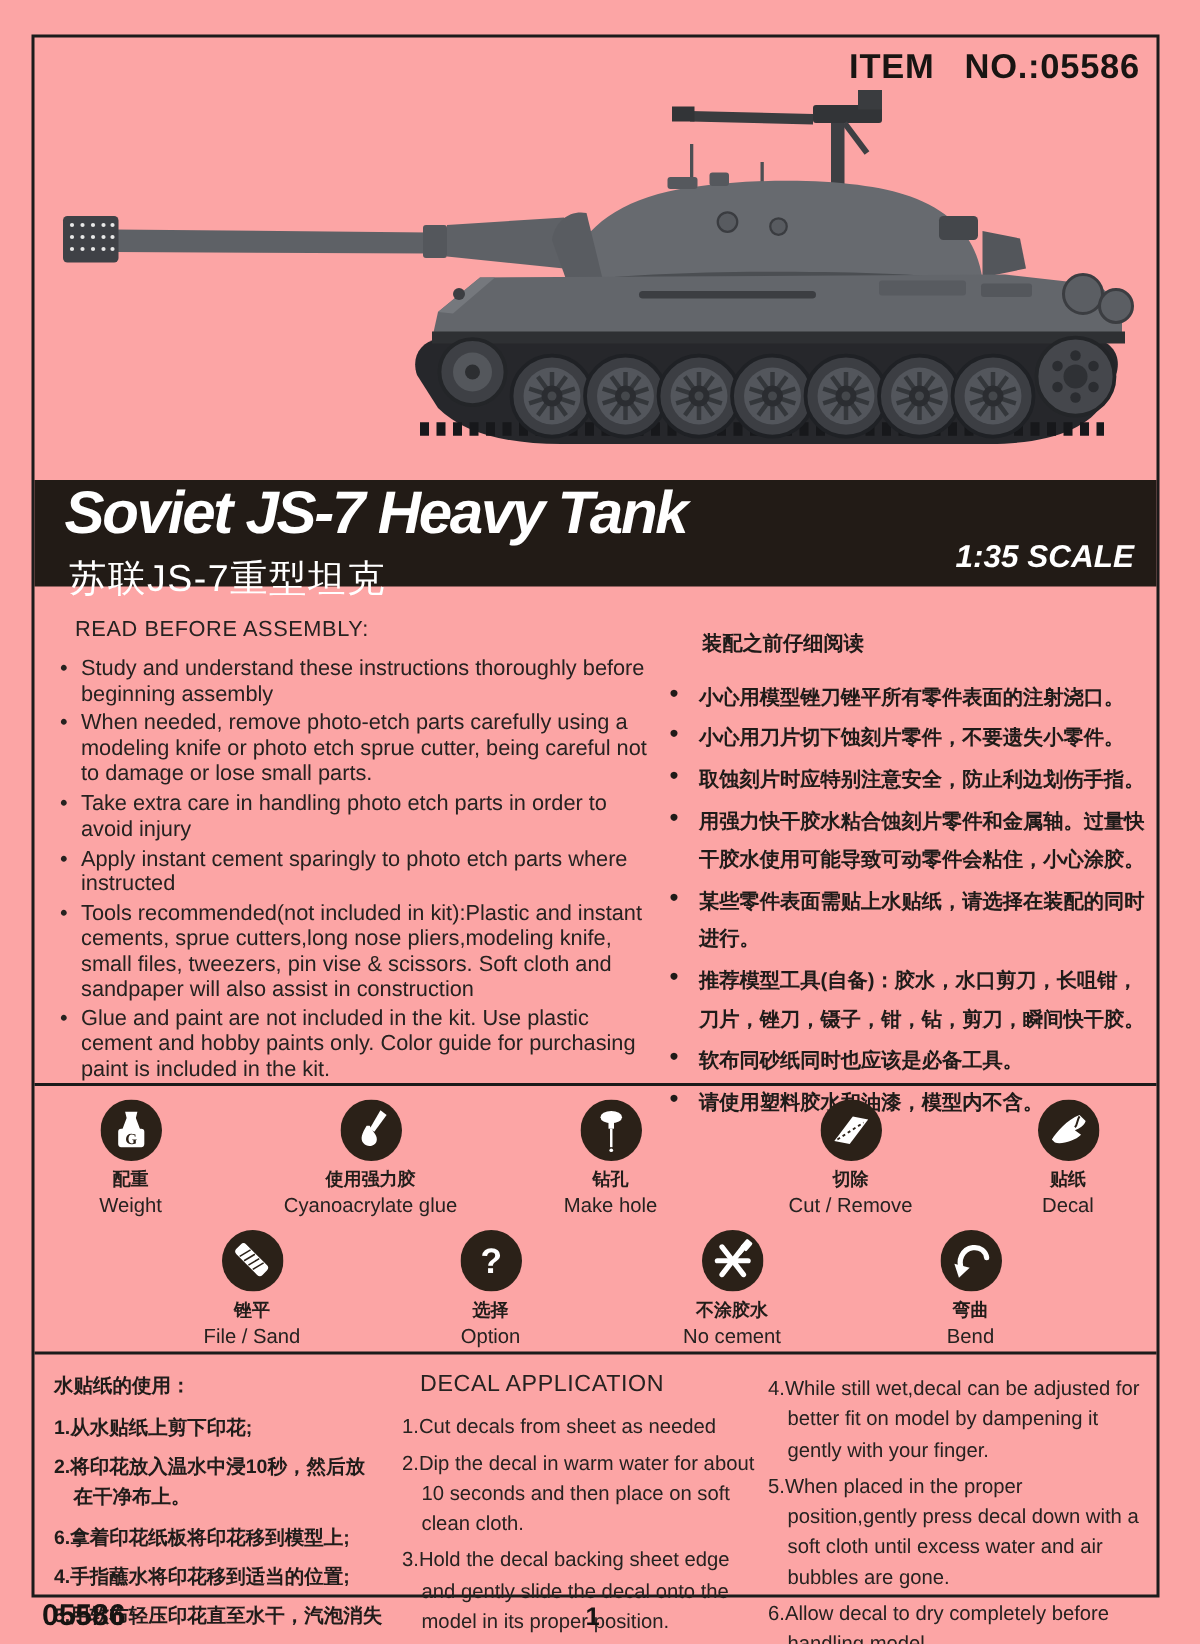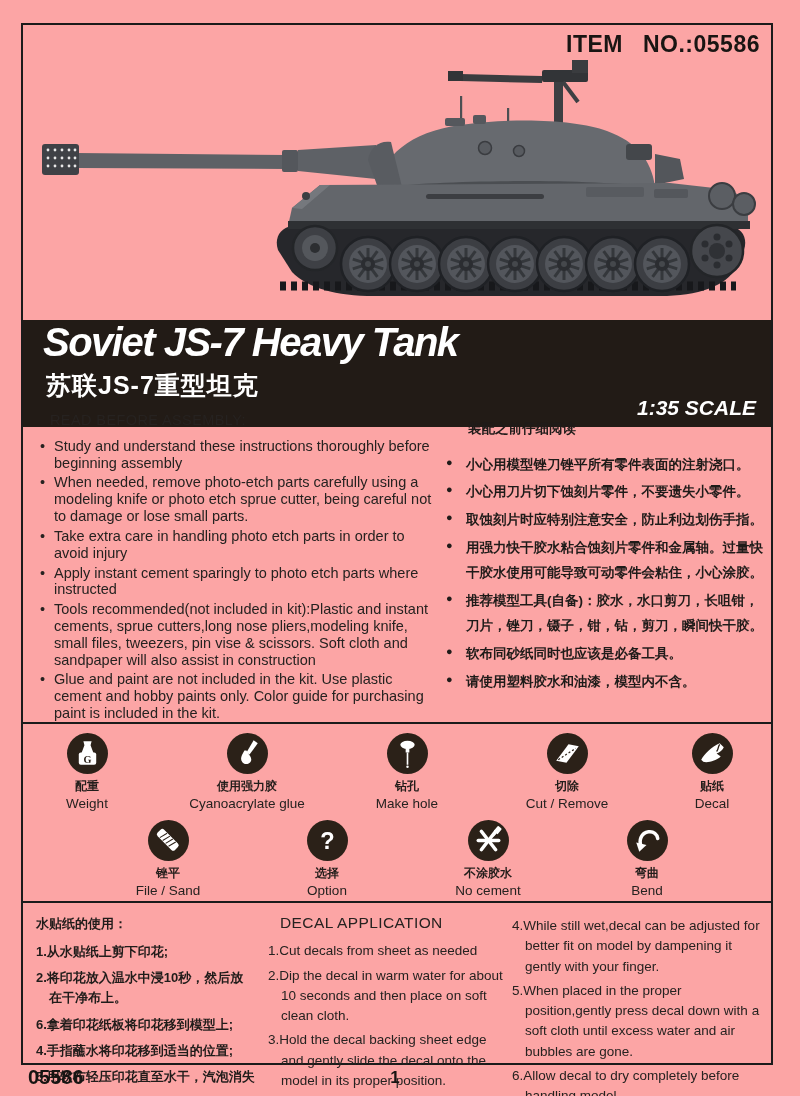--- a/index.html
+++ b/index.html
@@ -5,24 +5,24 @@
   html,body{margin:0;padding:0;background:#ffffff;}
   .page{position:relative;width:800px;height:1096px;background:#fca5a5;overflow:hidden;
         font-family:"Liberation Sans", sans-serif;color:#262220;}
   .border-box{position:absolute;left:21px;top:23px;width:748px;height:1038px;
         border:2px solid #1b1b1b;}
   .item-no{position:absolute;top:31px;right:40px;font-size:23px;font-weight:bold;
         letter-spacing:.5px;color:#191513;}
   .item-no .gap{display:inline-block;width:20px;}
   .tank-wrap{position:absolute;left:30px;top:58px;width:740px;height:252px;}
   
-  .title-bar{position:absolute;left:23px;top:320px;width:748px;height:107px;background:#221b16;color:#fff;}
+  .title-bar{position:absolute;left:23px;top:320px;width:748px;height:71px;background:#221b16;color:#fff;}
   .title-en{position:absolute;left:20px;top:0px;font-size:40px;font-weight:bold;font-style:italic;
         letter-spacing:-1.5px;white-space:nowrap;}
-  .title-zh{position:absolute;left:23px;top:49px;font-size:25px;font-weight:bold;letter-spacing:1px;}
+  .title-zh{position:absolute;left:23px;top:49px;font-size:25px;font-weight:normal;letter-spacing:1px;}
   .title-scale{position:absolute;right:15px;bottom:7px;font-size:21px;font-weight:bold;font-style:italic;}
   
   .notes-en{position:absolute;left:40px;top:412px;width:394px;font-size:14.5px;line-height:1.16;}
   .notes-en .heading{margin:0 0 9px 10px;letter-spacing:.4px;}
   .notes-en .b{position:relative;padding-left:14px;margin-bottom:3px;}
   .notes-en .b::before{content:"\2022";position:absolute;left:0;top:0;}
   .notes-zh{position:absolute;left:446px;top:416px;width:322px;font-size:13.5px;font-weight:bold;
         line-height:1.9;color:#1f1b19;}
   .notes-zh .heading{margin:0 0 10px 22px;}
   .notes-zh .b{position:relative;padding-left:20px;margin-bottom:2px;}
@@ -179,20 +179,21 @@
     <div class="b">Tools recommended(not included in kit):Plastic and instant cements, sprue cutters,long nose pliers,modeling knife, small files, tweezers, pin vise &amp; scissors. Soft cloth and sandpaper will also assist in construction</div>
     <div class="b">Glue and paint are not included in the kit. Use plastic cement and hobby paints only. Color guide for purchasing paint is included in the kit.</div>
   </div>
 
   <div class="notes-zh">
     <div class="heading">装配之前仔细阅读</div>
     <div class="b">小心用模型锉刀锉平所有零件表面的注射浇口。</div>
     <div class="b">小心用刀片切下蚀刻片零件，不要遗失小零件。</div>
     <div class="b">取蚀刻片时应特别注意安全，防止利边划伤手指。</div>
     <div class="b">用强力快干胶水粘合蚀刻片零件和金属轴。过量快干胶水使用可能导致可动零件会粘住，小心涂胶。</div>
+    <div class="b">某些零件表面需贴上水贴纸，请选择在装配的同时进行。</div>
     <div class="b">推荐模型工具(自备)：胶水，水口剪刀，长咀钳，刀片，锉刀，镊子，钳，钻，剪刀，瞬间快干胶。</div>
     <div class="b">软布同砂纸同时也应该是必备工具。</div>
     <div class="b">请使用塑料胶水和油漆，模型内不含。</div>
   </div>
 
   <div class="sep sep1"></div>
 
   <div class="sym" style="left:2px;top:733px;">
     <div class="circ">
       <svg width="41" height="41" viewBox="0 0 40 40">

